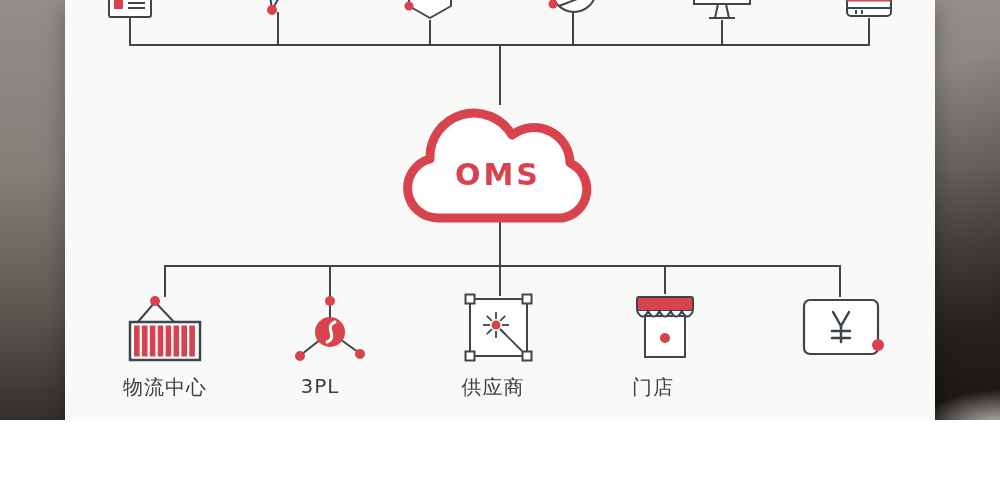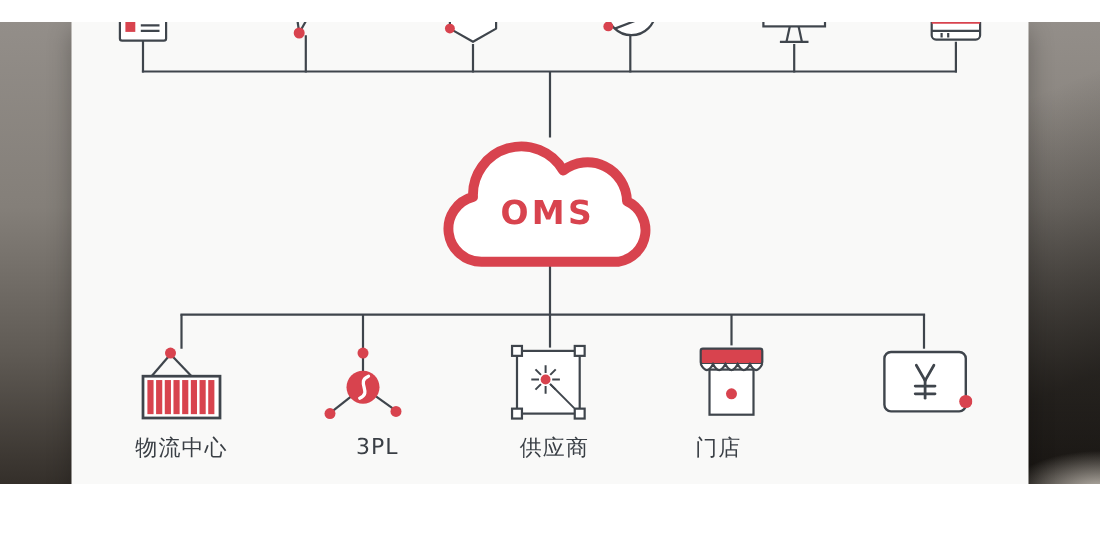--- a/index.html
+++ b/index.html
@@ -7,21 +7,20 @@
   body { font-family:"DejaVu Sans","Liberation Sans",sans-serif; }
 
   .stage {
     position:relative; width:1000px; height:420px; overflow:hidden;
     background:
       radial-gradient(ellipse 190px 95px at 27% 101%, rgba(196,186,170,.95), rgba(196,186,170,0) 70%),
       radial-gradient(ellipse 170px 80px at 53% 104%, rgba(18,15,12,.95), rgba(18,15,12,0) 72%),
       radial-gradient(ellipse 120px 55px at 100% 102%, rgba(222,215,205,.9), rgba(222,215,205,0) 70%),
       linear-gradient(to bottom right, rgba(0,0,0,0) 55%, rgba(10,8,6,.65) 88%),
       linear-gradient(to bottom, #938e89 0%, #847f79 40%, #5f5a54 72%, #342f2a 100%);
-    margin-top: 20px;
   }
 
   .panel {
     position:absolute; left:65px; top:0; width:870px; height:437px;
     background:#f9f9f8; overflow:hidden;
     box-shadow:0 6px 22px rgba(0,0,0,.3);
   }
 
   .abs { position:absolute; }
 
@@ -169,18 +168,18 @@
         <line x1="37" y1="20" x2="45" y2="34"></line>
         <line x1="53" y1="20" x2="45" y2="34"></line>
         <line x1="45" y1="34" x2="45" y2="50"></line>
         <line x1="36" y1="39" x2="54" y2="39"></line>
         <line x1="36" y1="46" x2="54" y2="46"></line>
       </g>
       <circle cx="82" cy="53" r="6" fill="#d8434e"></circle>
     </svg>
 
     <div class="node-label" style="left:20px">物流中心</div>
-    <div class="node-label" style="left:198px">3PL</div>
-    <div class="node-label" style="left:359px">供应商</div>
+    <div class="node-label" style="left:175px">3PL</div>
+    <div class="node-label" style="left:348px">供应商</div>
     <div class="node-label" style="left:508px">门店</div>
 
   </div>
 </div>
 
 </body></html>

